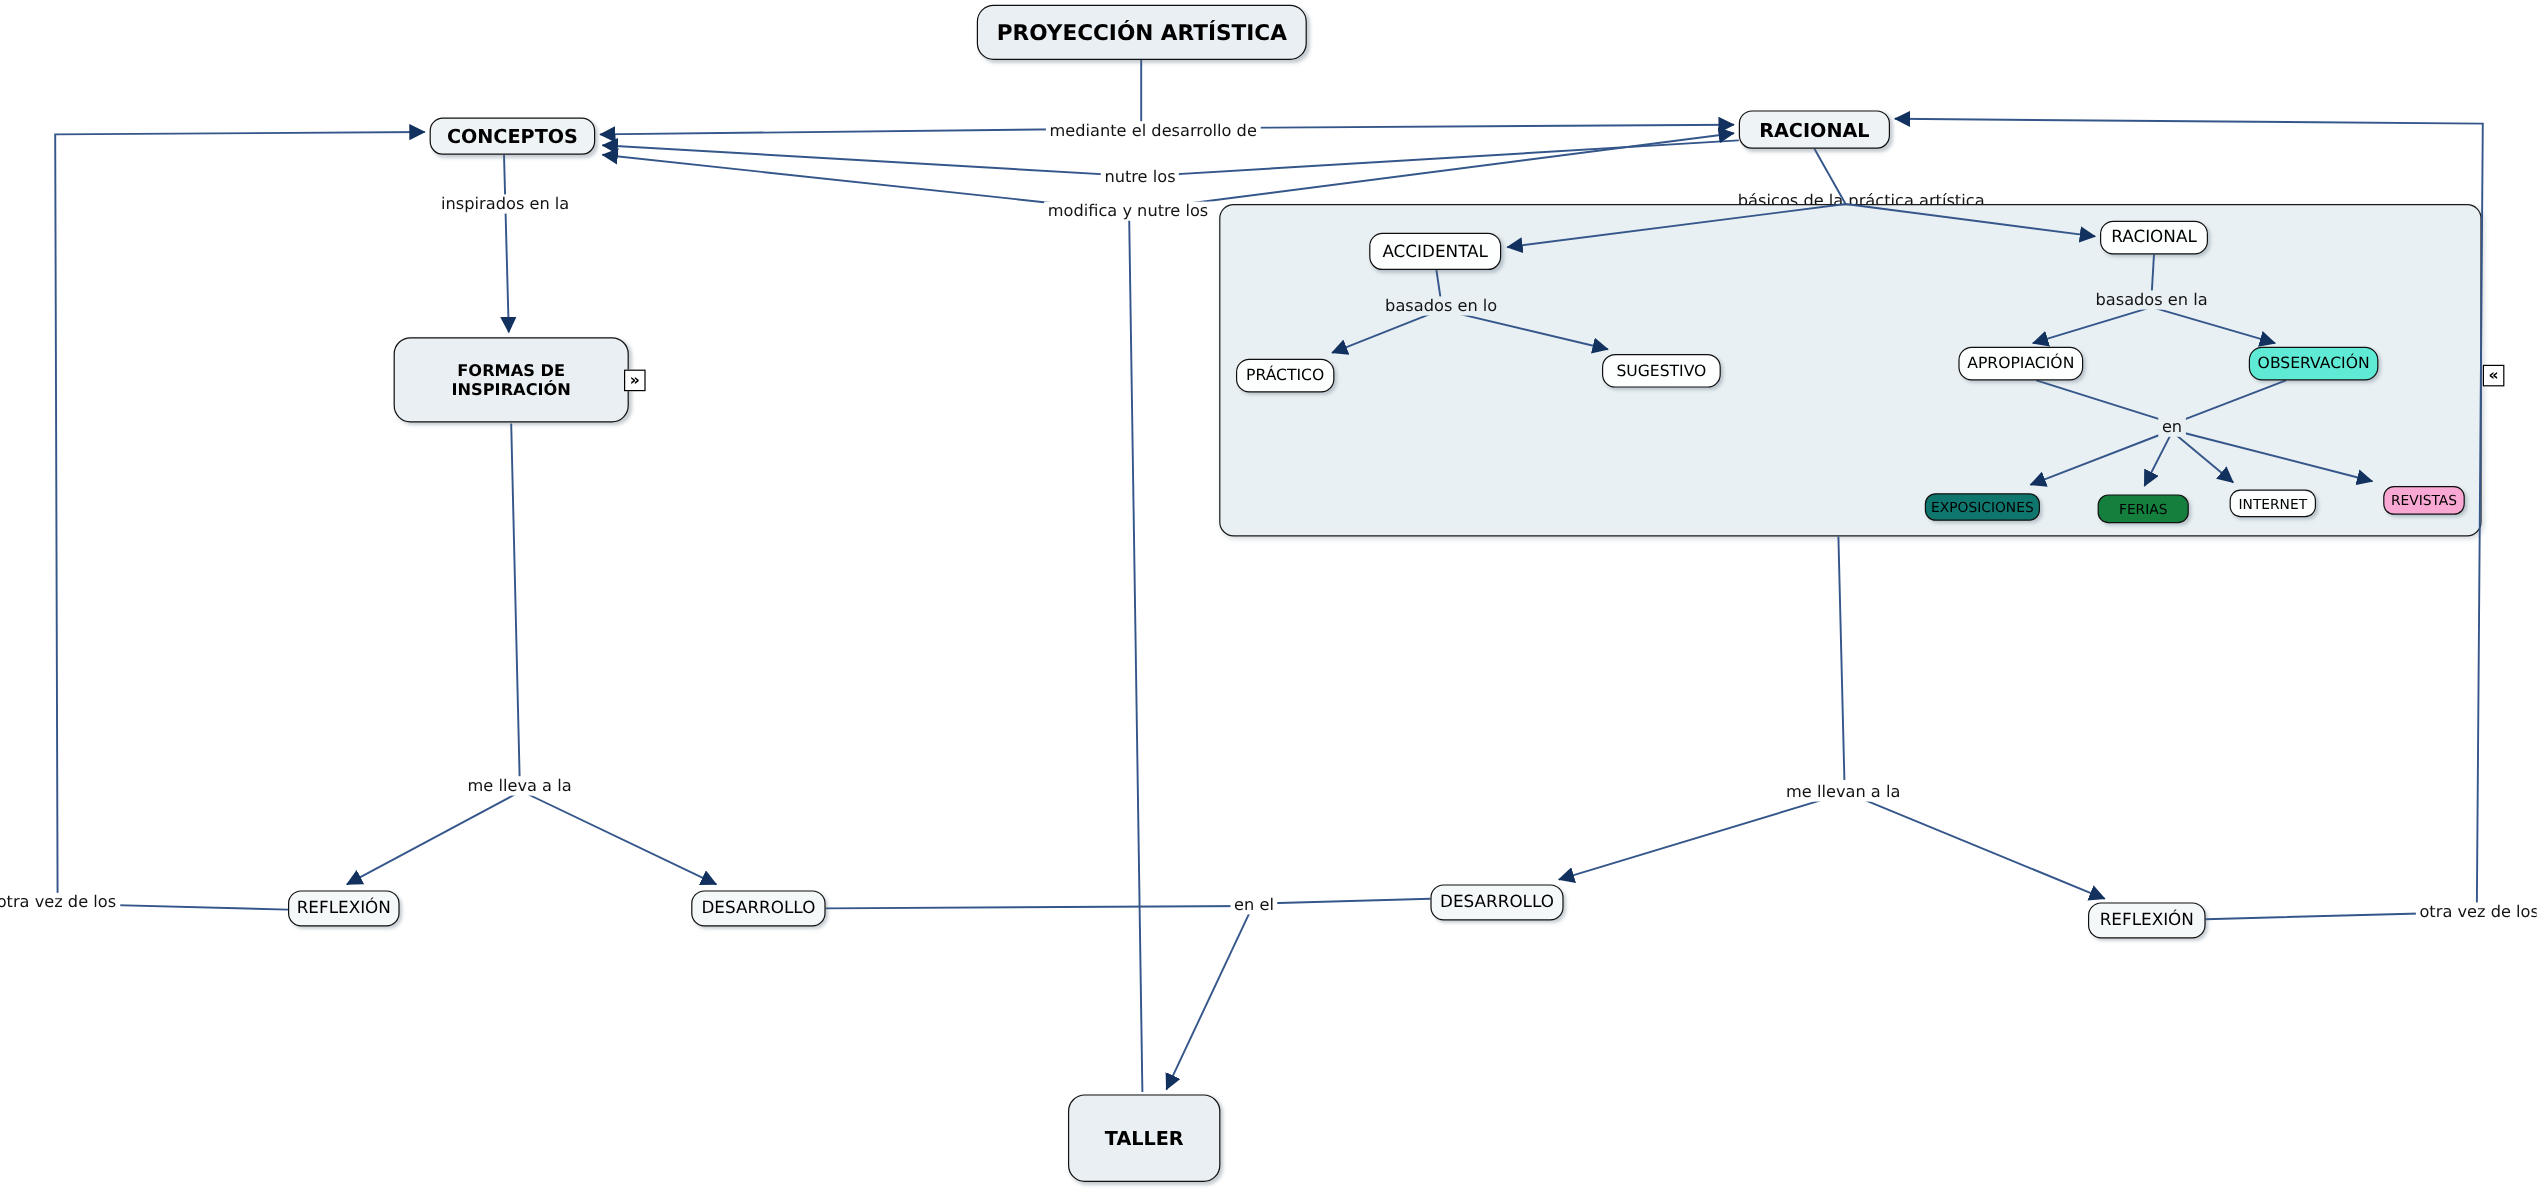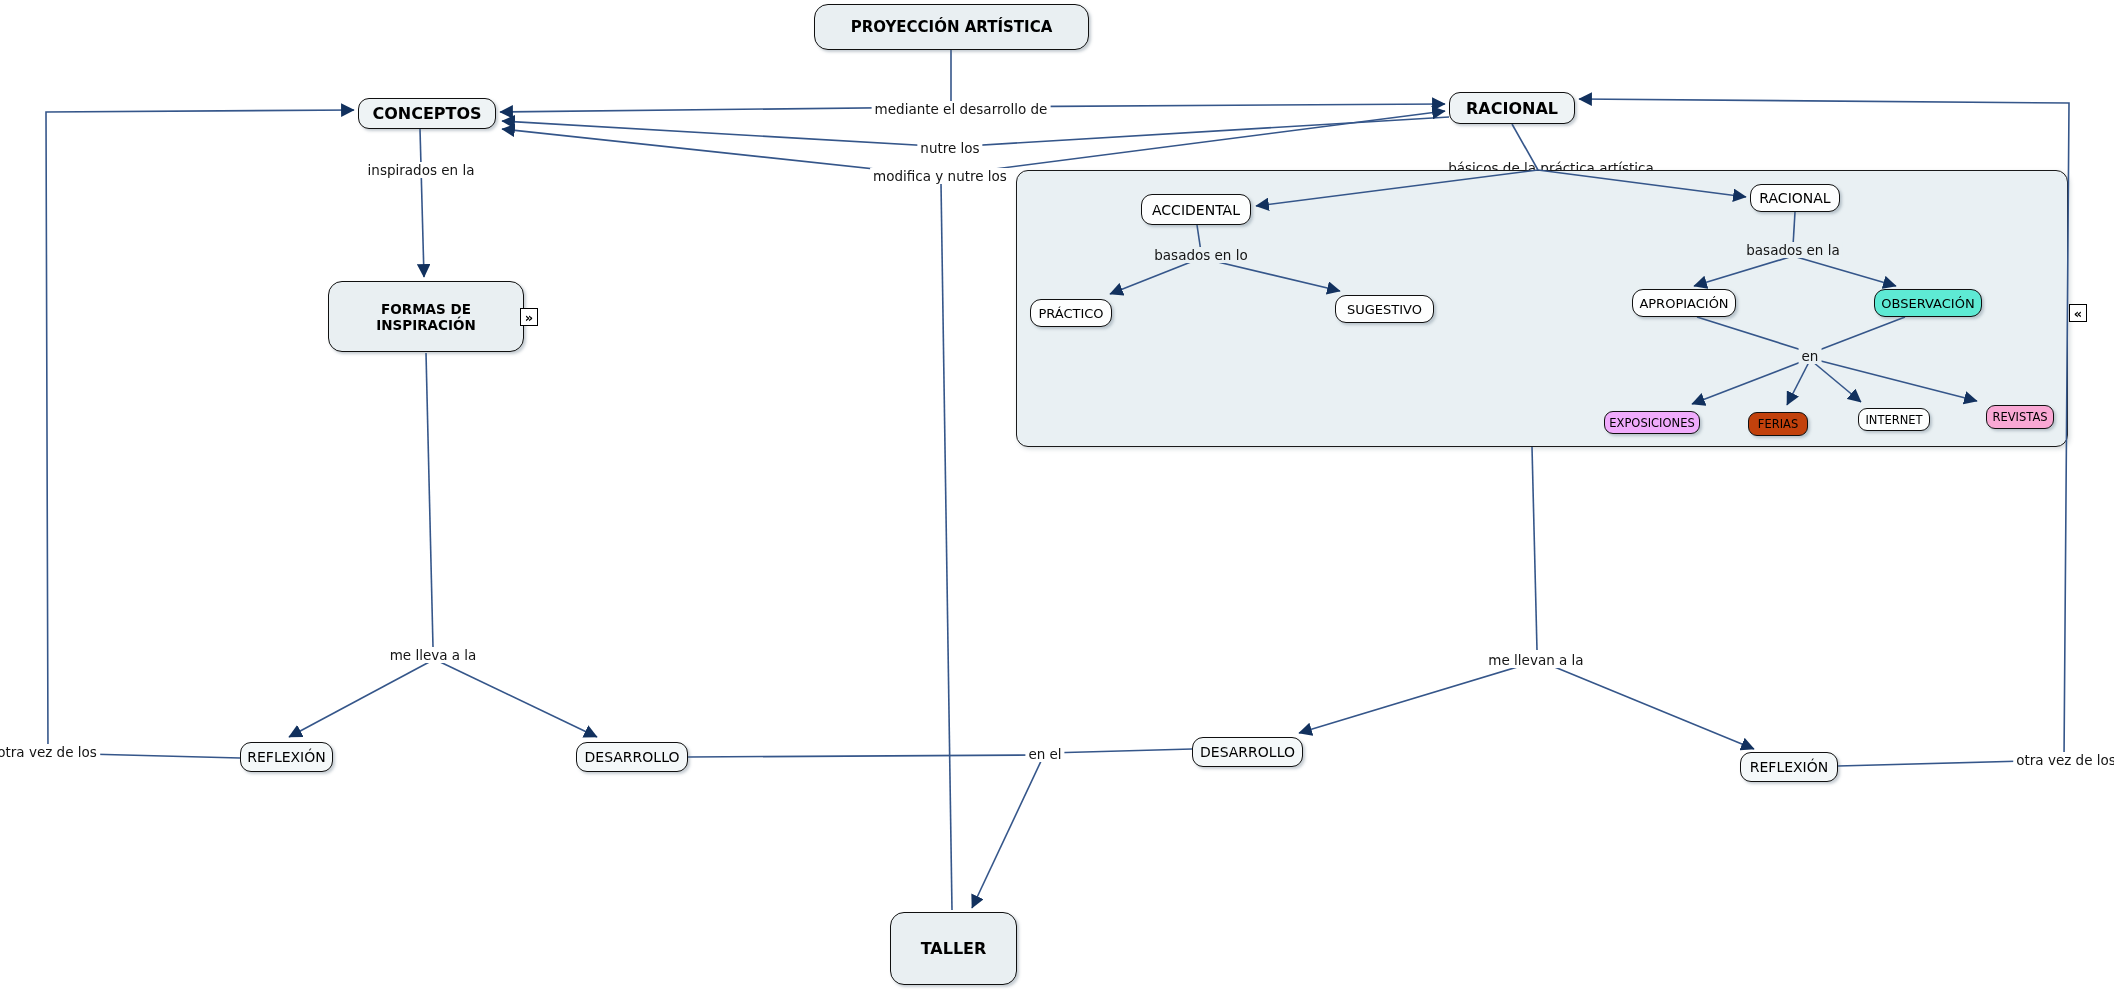--- a/index.html
+++ b/index.html
@@ -9,21 +9,21 @@
   }
   svg.wires{position:absolute;left:0;top:0;z-index:3;}
   .node{
     position:absolute;box-sizing:border-box;z-index:4;
     display:flex;align-items:center;justify-content:center;text-align:center;
     border:1.7px solid #101010;border-radius:11px;background:#f4f8f9;color:#000;
     font-size:13px;box-shadow:2px 2px 3px rgba(90,110,125,.35);
   }
   .node.big{background:#e9eff2;border-radius:14px;}
   .node.bold{font-weight:bold;}
-  .node.title{font-size:15px;}
+  .node.title{font-size:18px;}
   .node.main{font-size:16px;}
   .node.mid{font-size:14px;}
   .node.tiny{font-size:11.5px;border-radius:9px;}
   .group{
     position:absolute;box-sizing:border-box;z-index:2;
     border:1.5px solid #1a1a1a;border-radius:12px;background:#e9f0f3;
     box-shadow:2px 2px 4px rgba(90,110,125,.25);
   }
   .lbl{
     position:absolute;z-index:4;transform:translate(-50%,-50%);
@@ -113,22 +113,22 @@
   <div class="node big bold" style="left:328px;top:281px;width:196px;height:71px;font-size:13.5px;">FORMAS DE INSPIRACIÓN</div>
   <div class="mini-icon" style="left:520px;top:308px;">»</div>
   <div class="mini-icon" style="left:2069px;top:304px;">«</div>
 
   <div class="node mid" style="left:1141px;top:194px;width:110px;height:31px;background:#fdfefe;">ACCIDENTAL</div>
   <div class="node mid" style="left:1750px;top:184px;width:90px;height:28px;background:#fdfefe;">RACIONAL</div>
   <div class="node" style="left:1030px;top:299px;width:82px;height:28px;background:#fdfefe;">PRÁCTICO</div>
   <div class="node" style="left:1335px;top:295px;width:99px;height:28px;background:#fdfefe;">SUGESTIVO</div>
   <div class="node" style="left:1632px;top:289px;width:104px;height:28px;background:#fdfefe;">APROPIACIÓN</div>
   <div class="node" style="left:1874px;top:289px;width:108px;height:28px;background:#5eead4;">OBSERVACIÓN</div>
-  <div class="node tiny" style="left:1604px;top:411px;width:96px;height:23px;background:#f0abfc;">EXPOSICIONES</div>
-  <div class="node tiny" style="left:1748px;top:412px;width:60px;height:24px;background:#c2410c;">FERIAS</div>
+  <div class="node tiny" style="left:1604px;top:411px;width:96px;height:23px;background:#0f766e;">EXPOSICIONES</div>
+  <div class="node tiny" style="left:1748px;top:412px;width:76px;height:24px;background:#15803d;">FERIAS</div>
   <div class="node tiny" style="left:1858px;top:408px;width:72px;height:23px;background:#fdfefe;">INTERNET</div>
   <div class="node tiny" style="left:1986px;top:405px;width:68px;height:24px;background:#f9a8d4;">REVISTAS</div>
 
   <div class="node mid" style="left:240px;top:742px;width:93px;height:30px;">REFLEXIÓN</div>
   <div class="node mid" style="left:576px;top:742px;width:112px;height:30px;">DESARROLLO</div>
   <div class="node mid" style="left:1192px;top:737px;width:111px;height:30px;">DESARROLLO</div>
   <div class="node mid" style="left:1740px;top:752px;width:98px;height:30px;">REFLEXIÓN</div>
 
   <div class="node big bold main" style="left:890px;top:912px;width:127px;height:73px;">TALLER</div>
 

